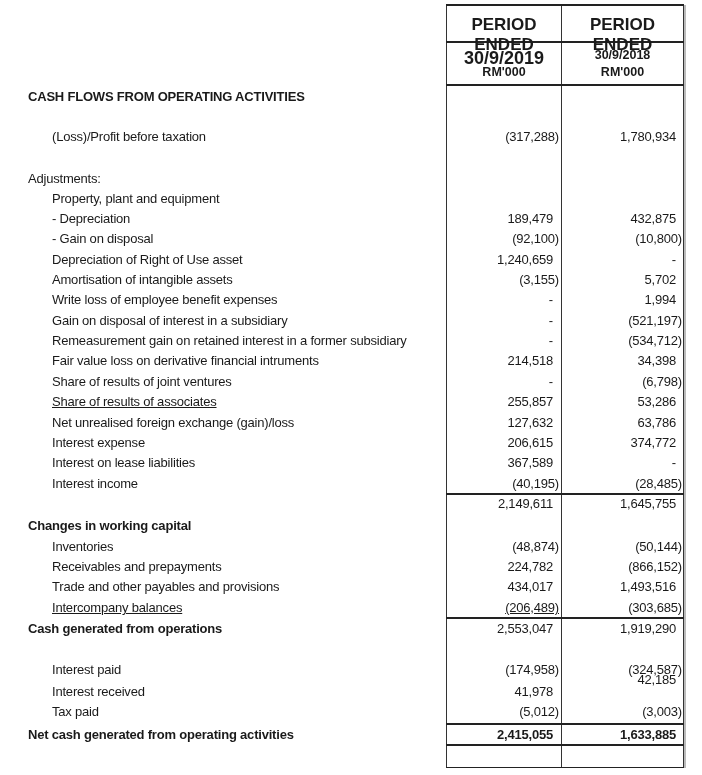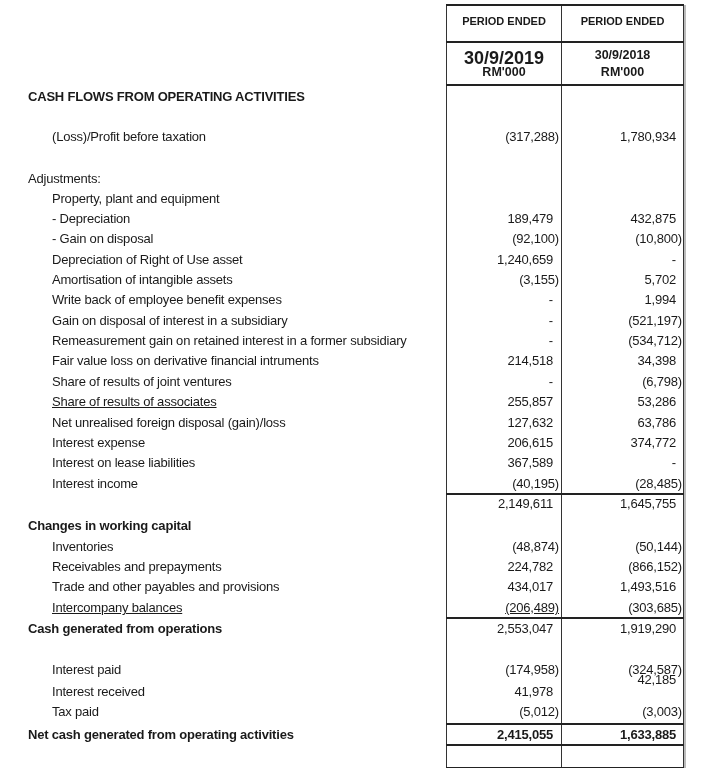--- a/index.html
+++ b/index.html
@@ -4,21 +4,21 @@
 <style>
   html, body { margin:0; padding:0; background:#ffffff; }
   body { width:702px; height:775px; position:relative; overflow:hidden;
          font-family:"Liberation Sans", sans-serif; color:#1a1a1a; font-size:13px; }
   .grid-left { position:absolute; left:446px; top:5px; width:1px; height:763px; background:#333; }
   .grid-mid  { position:absolute; left:561px; top:5px; width:1px; height:763px; background:#333; }
   .grid-right{ position:absolute; left:683px; top:5px; width:1px; height:763px; background:#333; }
   .grid-right-shadow{ position:absolute; left:684px; top:5px; width:2px; height:763px; background:#bbb; }
   .hline { position:absolute; left:446px; width:238px; height:1px; background:#222; }
   .hline.thick { height:2px; }
-  .hdr { position:absolute; font-weight:bold; font-size:11px; text-align:center; }
+  .hdr { position:absolute; font-weight:bold; font-size:17px; text-align:center; }
   .lbl { position:absolute; left:52px; white-space:nowrap; letter-spacing:-0.2px; }
   .lbl.top { left:28px; }
   .lbl.bold { font-weight:bold; }
   .val { position:absolute; text-align:right; white-space:nowrap; letter-spacing:-0.2px; }
   .val.c1 { left:447px; width:106px; }
   .val.c2 { left:562px; width:114px; }
   .val.neg { }
   .val.c1.neg { width:112px; }
   .val.c2.neg { width:120px; }
   .val.bold { font-weight:bold; }
@@ -65,21 +65,21 @@
 <div class="val c2 neg" style="top:231px;">(10,800)</div>
 
 <div class="lbl" style="top:252px;">Depreciation of Right of Use asset</div>
 <div class="val c1" style="top:252px;">1,240,659</div>
 <div class="val c2" style="top:252px;">-</div>
 
 <div class="lbl" style="top:272px;">Amortisation of intangible assets</div>
 <div class="val c1 neg" style="top:272px;">(3,155)</div>
 <div class="val c2" style="top:272px;">5,702</div>
 
-<div class="lbl" style="top:292px;">Write back of employee benefit expenses</div>
+<div class="lbl" style="top:292px;">Write loss of employee benefit expenses</div>
 <div class="val c1" style="top:292px;">-</div>
 <div class="val c2" style="top:292px;">1,994</div>
 
 <div class="lbl" style="top:313px;">Gain on disposal of interest in a subsidiary</div>
 <div class="val c1" style="top:313px;">-</div>
 <div class="val c2 neg" style="top:313px;">(521,197)</div>
 
 <div class="lbl" style="top:333px;">Remeasurement gain on retained interest in a former subsidiary</div>
 <div class="val c1" style="top:333px;">-</div>
 <div class="val c2 neg" style="top:333px;">(534,712)</div>
@@ -89,21 +89,21 @@
 <div class="val c2" style="top:353px;">34,398</div>
 
 <div class="lbl" style="top:374px;">Share of results of joint ventures</div>
 <div class="val c1" style="top:374px;">-</div>
 <div class="val c2 neg" style="top:374px;">(6,798)</div>
 
 <div class="lbl" style="top:394px;text-decoration:underline;">Share of results of associates</div>
 <div class="val c1" style="top:394px;">255,857</div>
 <div class="val c2" style="top:394px;">53,286</div>
 
-<div class="lbl" style="top:415px;">Net unrealised foreign disposal (gain)/loss</div>
+<div class="lbl" style="top:415px;">Net unrealised foreign exchange (gain)/loss</div>
 <div class="val c1" style="top:415px;">127,632</div>
 <div class="val c2" style="top:415px;">63,786</div>
 
 <div class="lbl" style="top:435px;">Interest expense</div>
 <div class="val c1" style="top:435px;">206,615</div>
 <div class="val c2" style="top:435px;">374,772</div>
 
 <div class="lbl" style="top:455px;">Interest on lease liabilities</div>
 <div class="val c1" style="top:455px;">367,589</div>
 <div class="val c2" style="top:455px;">-</div>

